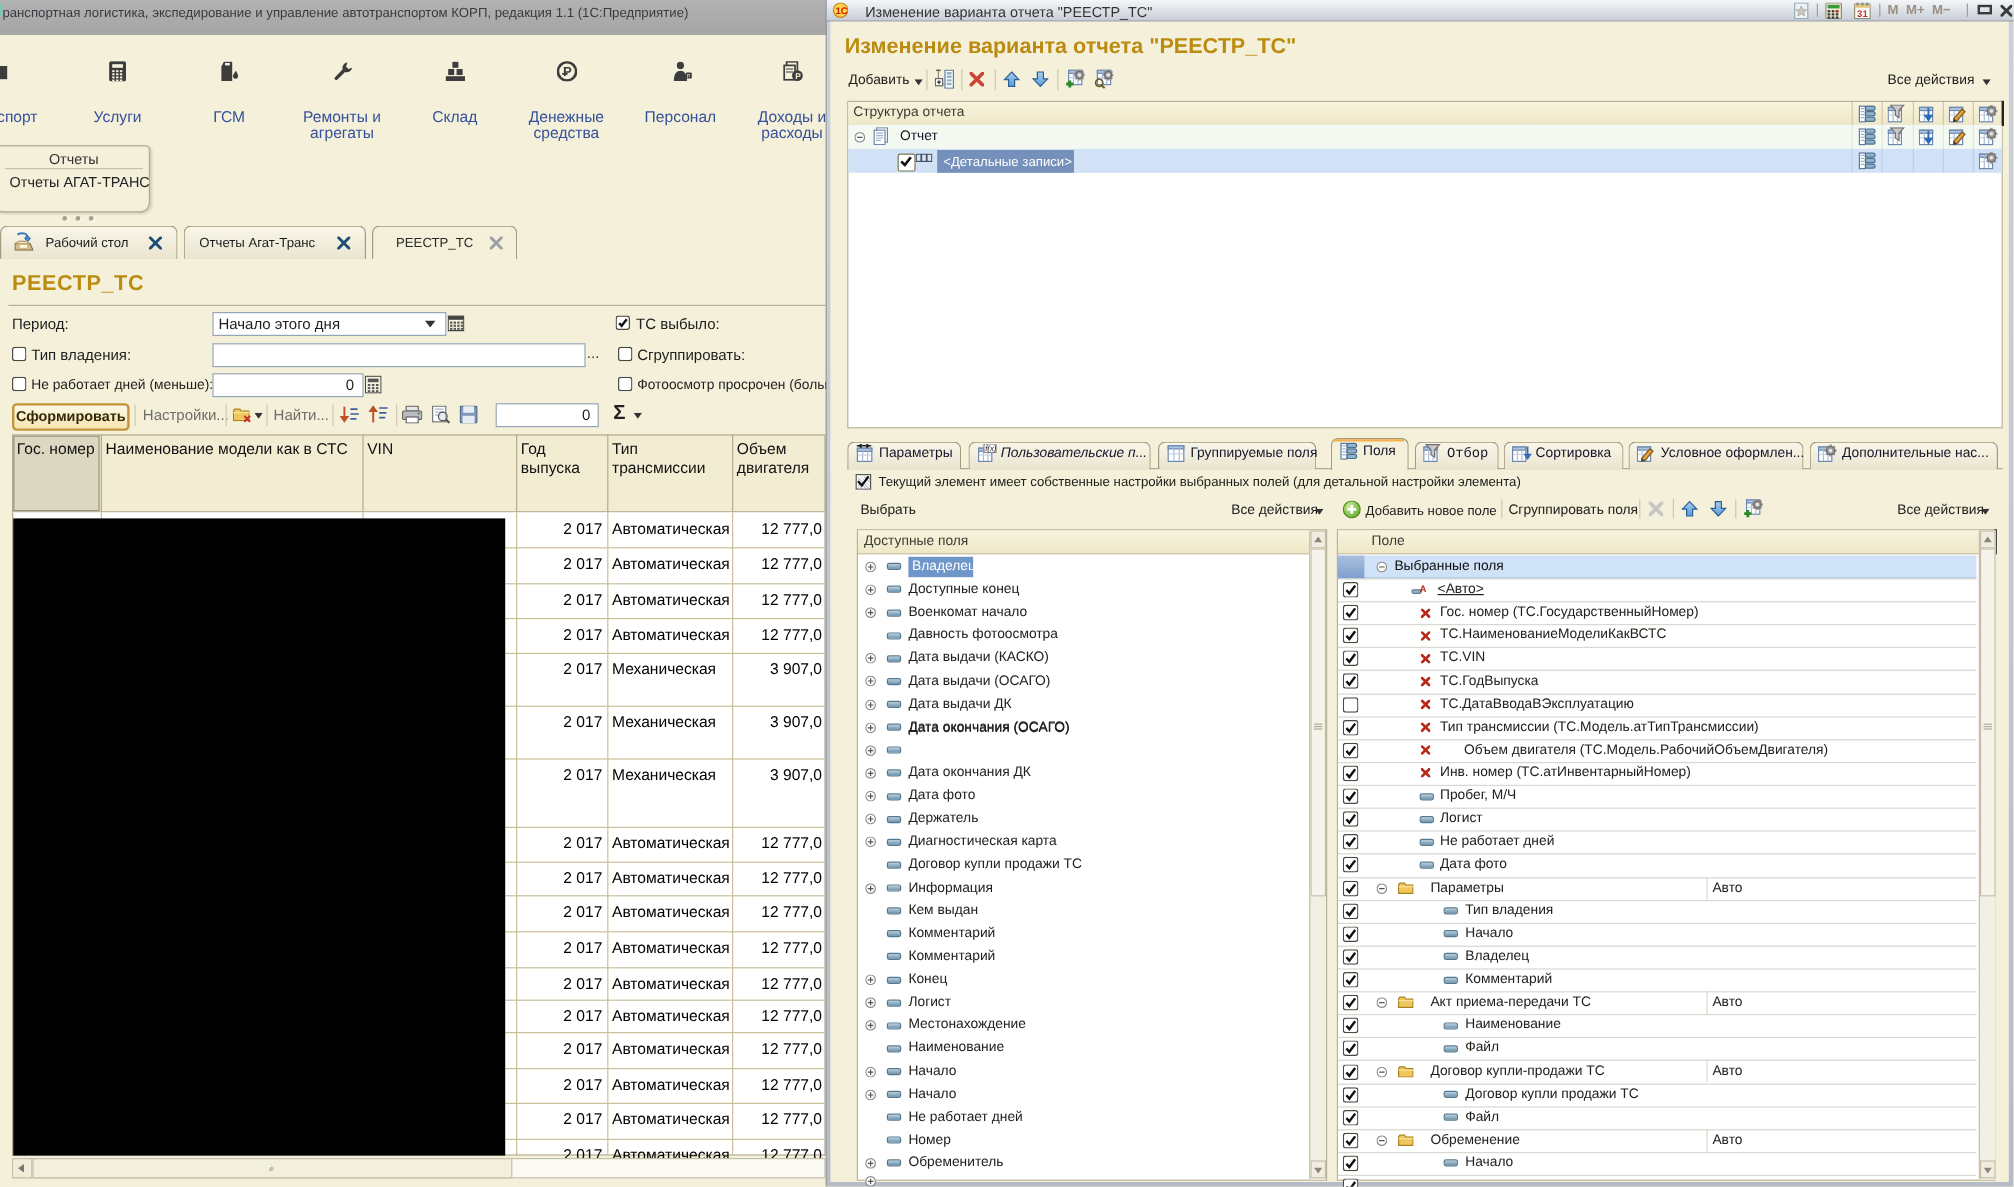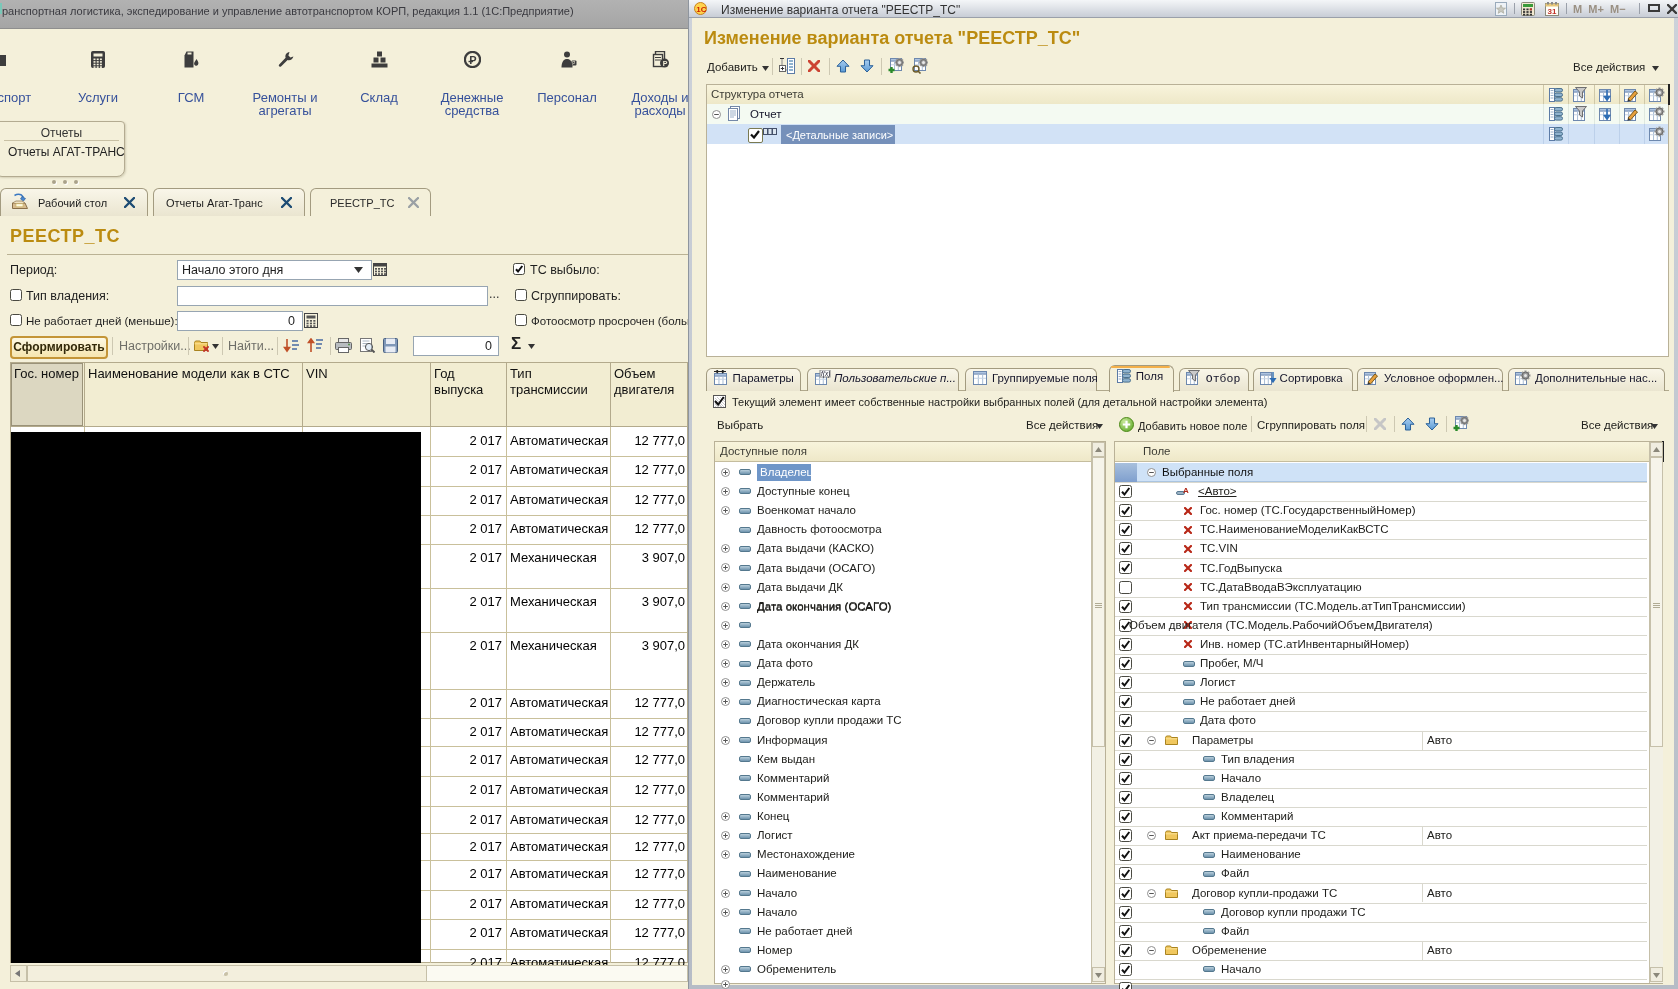--- a/index.html
+++ b/index.html
@@ -1060,21 +1060,21 @@
 <div class="ab t12" style="left:1200px;top:599.7px;">Тип трансмиссии (ТС.Модель.атТипТрансмиссии)</div>
 <div class="rowline" style="left:1114.8px;top:615.8px;width:532.7px;"></div>
 <svg style="position:absolute;left:1119px;top:618.8199999999999px;" width="13" height="13" viewBox="0 0 13 13">
     <rect x="0.5" y="0.5" width="12" height="12" rx="2" fill="#fff" stroke="#4a4a42"></rect>
     <path d="M3 6.76 L5.46 9.5 L10.3 3" stroke="#111" stroke-width="2" fill="none"></path>
   </svg>
 <svg style="position:absolute;left:1184px;top:621.3199999999999px;" width="8" height="8" viewBox="0 0 8 8">
     <line x1="1" y1="1" x2="7" y2="7" stroke="#b82818" stroke-width="2.2" stroke-linecap="round"></line>
     <line x1="7" y1="1" x2="1" y2="7" stroke="#b82818" stroke-width="2.2" stroke-linecap="round"></line>
   </svg>
-<div class="ab t12" style="left:1129px;top:618.8px;">Объем двигателя (ТС.Модель.РабочийОбъемДвигателя)</div>
+<div class="ab t12" style="left:1220px;top:618.8px;">Объем двигателя (ТС.Модель.РабочийОбъемДвигателя)</div>
 <div class="rowline" style="left:1114.8px;top:634.9px;width:532.7px;"></div>
 <svg style="position:absolute;left:1119px;top:637.9399999999999px;" width="13" height="13" viewBox="0 0 13 13">
     <rect x="0.5" y="0.5" width="12" height="12" rx="2" fill="#fff" stroke="#4a4a42"></rect>
     <path d="M3 6.76 L5.46 9.5 L10.3 3" stroke="#111" stroke-width="2" fill="none"></path>
   </svg>
 <svg style="position:absolute;left:1184px;top:640.4399999999999px;" width="8" height="8" viewBox="0 0 8 8">
     <line x1="1" y1="1" x2="7" y2="7" stroke="#b82818" stroke-width="2.2" stroke-linecap="round"></line>
     <line x1="7" y1="1" x2="1" y2="7" stroke="#b82818" stroke-width="2.2" stroke-linecap="round"></line>
   </svg>
 <div class="ab t12" style="left:1200px;top:637.9px;">Инв. номер (ТС.атИнвентарныйНомер)</div>

